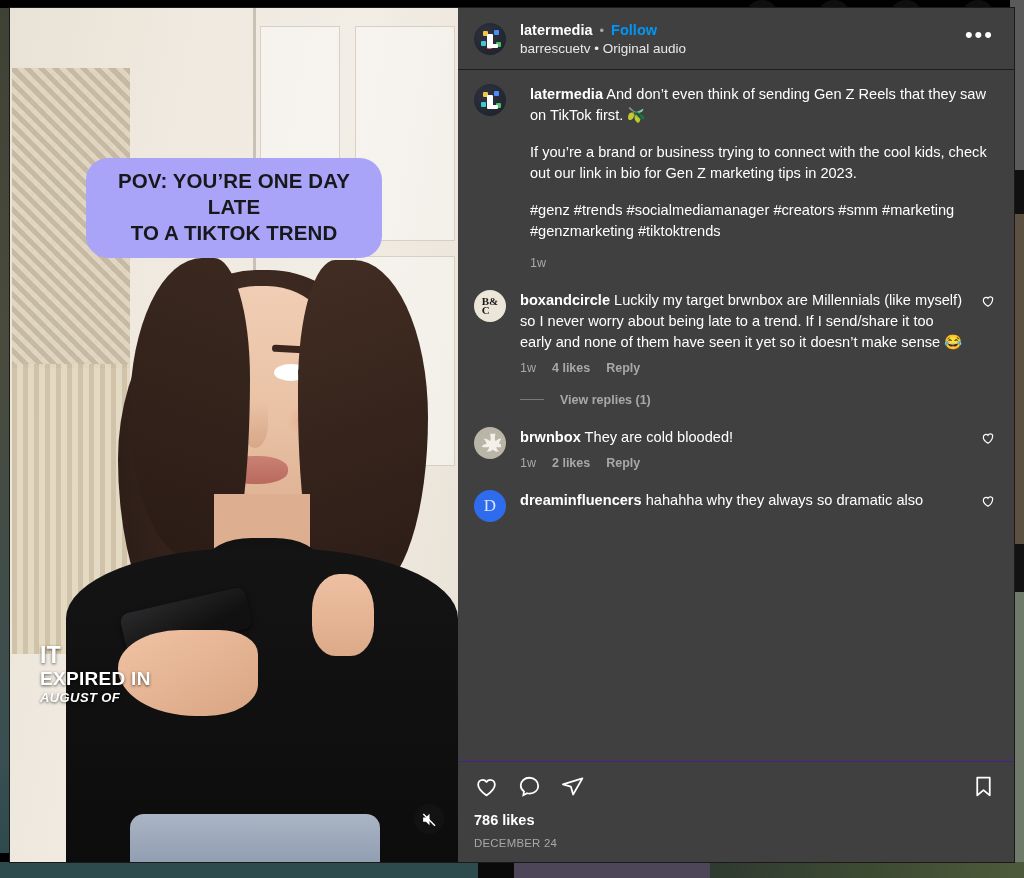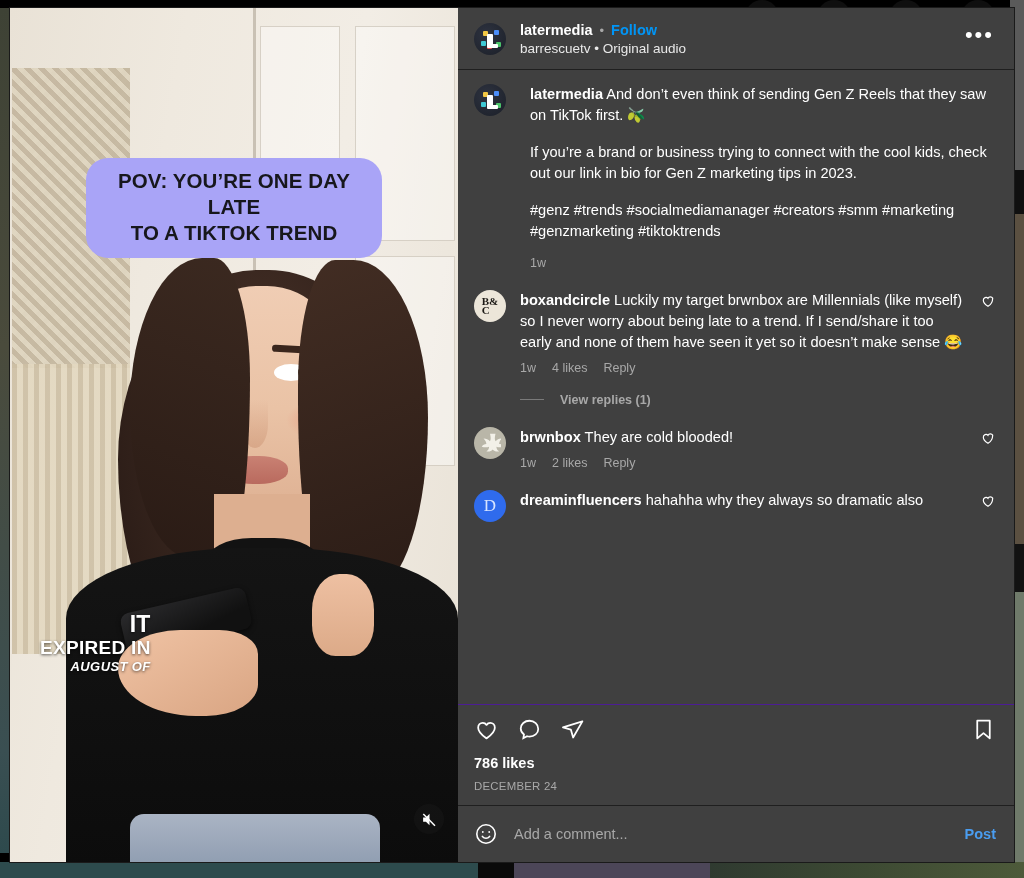--- a/index.html
+++ b/index.html
@@ -118,21 +118,21 @@
     position: absolute; left: 76px; top: 150px; width: 296px;
     background: #a9a4f7; border-radius: 22px;
     padding: 10px 16px 12px; text-align: center;
     color: #17171c; font-weight: 700; font-size: 20.5px;
     letter-spacing: .1px; line-height: 1.27;
     font-family: "Liberation Sans", sans-serif;
   }
   .pov-bubble span { display:block; }
 
   
-  .burn-cap { position: absolute; left: 30px; top: 605px; color:#fff; text-shadow: 0 1px 3px rgba(0,0,0,.65); text-align: right; }
+  .burn-cap { position: absolute; left: 30px; top: 636px; color:#fff; text-shadow: 0 1px 3px rgba(0,0,0,.65); }
   .burn-cap .l1 { font-size: 23px; font-weight: 800; letter-spacing:.3px; line-height:1.04; }
   .burn-cap .l2 { font-size: 19px; font-weight: 800; letter-spacing:.3px; line-height:1.15; }
   .burn-cap .l3 { font-size: 13px; font-weight: 800; letter-spacing:.4px; line-height:1.3;font-style:italic; }
 
   .mute-btn {
     position: absolute; right: 14px; bottom: 28px;
     width: 30px; height: 30px; border-radius: 50%;
     background: rgba(20,20,20,.78); display: flex;
     align-items: center; justify-content: center;
   }
@@ -165,21 +165,21 @@
   .cap-text p { margin: 0 0 16.5px; }
   .cap-text p:last-child { margin-bottom: 0; }
   .cap-text b { font-weight: 700; }
   .meta { color:#a8a8a8; font-size:12.5px; margin-top: 14px; }
 
   .cmt-row { display:flex; gap:14px; padding: 20px 0 0; align-items: flex-start; }
   .cmt-body { flex:1; min-width:0; }
   .cmt-text { color:#fff; font-size:14.6px; line-height:1.43; }
   .cmt-text b { font-weight:700; }
   .cmt-meta { display:flex; gap:16px; color:#a8a8a8; font-size:12.5px; margin-top:8px; }
-  .cmt-meta .b { font-weight:400; }
+  .cmt-meta .b { font-weight:700; }
   .cmt-like { flex:0 0 auto; padding-top:3px; cursor:pointer; }
   .view-replies { display:flex; align-items:center; gap:16px; margin:18px 0 0; cursor:pointer; }
   .rep-line { width:24px; height:1px; background:#7a7a7a; }
   .rep-txt { color:#a8a8a8; font-size:12.5px; font-weight:600; }
 
   
   .av-bc { background:#ece6d9; display:flex; align-items:center; justify-content:center;
            color:#1d1b17; font-size:11px; font-weight:700; font-family:"Liberation Serif", serif; line-height:.85; }
   .av-brwn { background:#b9b6a8; display:flex; align-items:center; justify-content:center; }
   .av-dream { background:#2f6bed; display:flex; align-items:center; justify-content:center;
@@ -420,26 +420,14 @@
         <span class="icon-btn">
           <svg width="25" height="25" viewBox="0 0 24 24" fill="none" stroke="#fff" stroke-width="1.7" stroke-linejoin="round">
             <path d="M6 3.5h12v17l-6-5-6 5z"></path>
           </svg>
         </span>
       </div>
       <div class="likes">786 likes</div>
       <div class="date">DECEMBER 24</div>
     </div>
 
-    <div class="p-compose">
-      <span class="emoji-btn">
-        <svg width="24" height="24" viewBox="0 0 24 24" fill="none" stroke="#fff" stroke-width="1.6">
-          <circle cx="12" cy="12" r="9.2"></circle>
-          <circle cx="8.8" cy="10" r=".9" fill="#fff" stroke="none"></circle>
-          <circle cx="15.2" cy="10" r=".9" fill="#fff" stroke="none"></circle>
-          <path d="M8.4 14.4c1 1.2 2.2 1.8 3.6 1.8s2.6-.6 3.6-1.8" stroke-linecap="round"></path>
-        </svg>
-      </span>
-      <input class="comment-input" type="text" placeholder="Add a comment..." style="">
-      <span class="post-btn">Post</span>
-    </div>
   </div>
 </div>
 
 </body></html>

